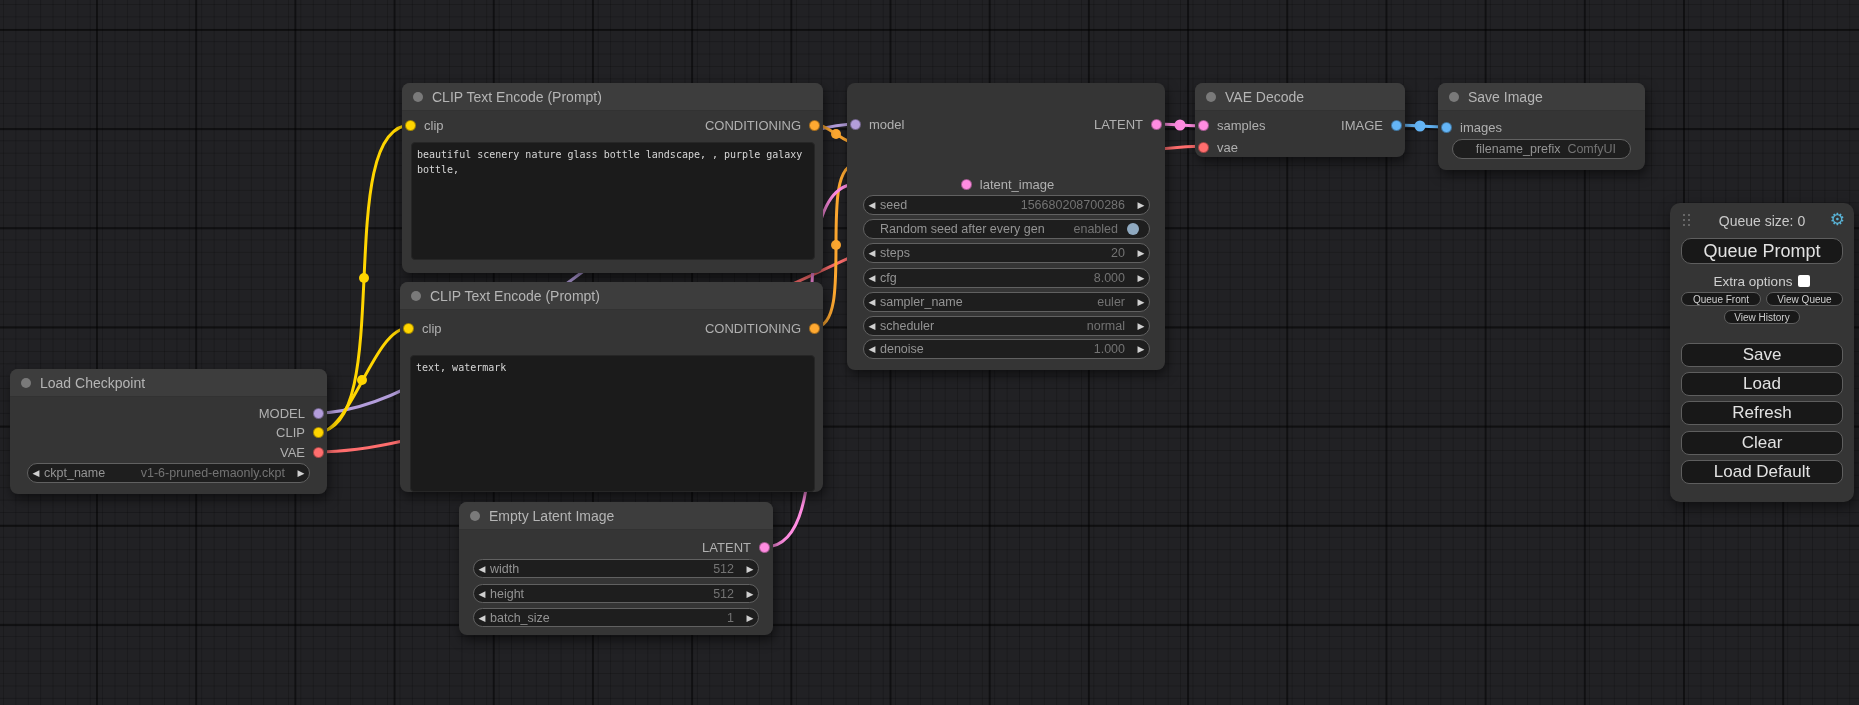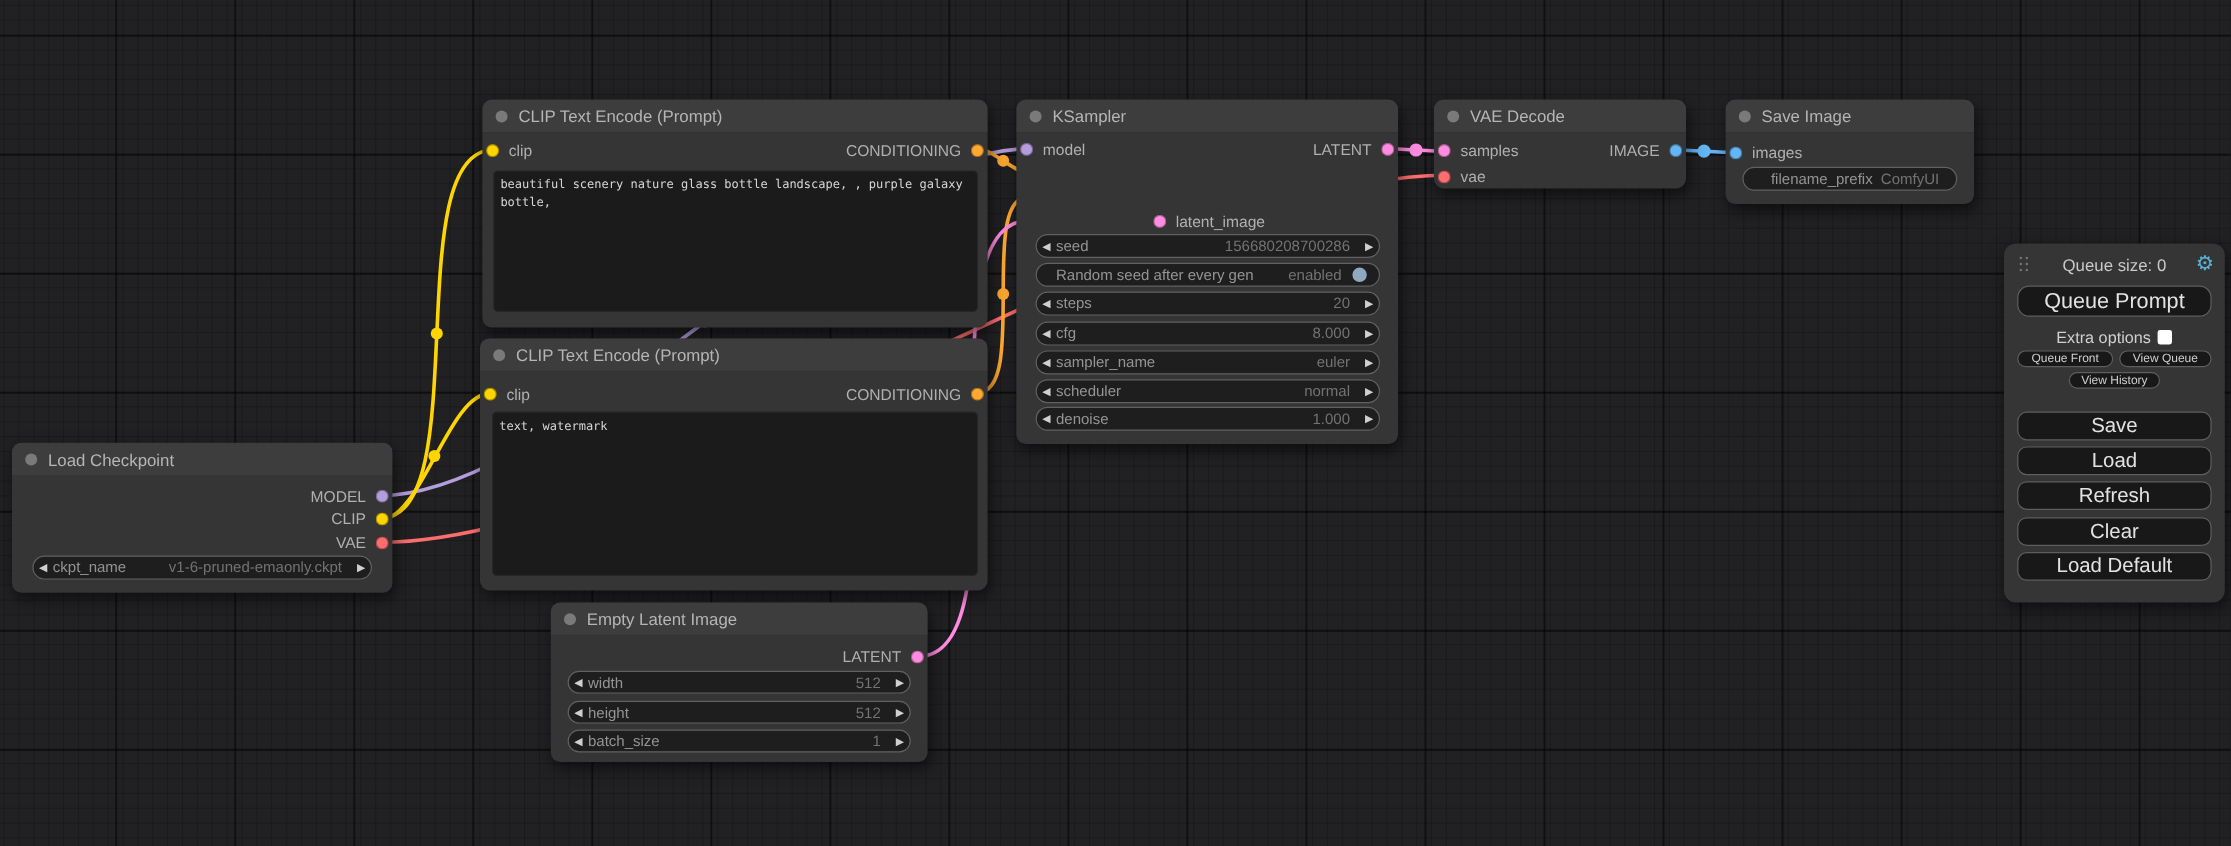--- a/index.html
+++ b/index.html
@@ -147,28 +147,24 @@
     <div class="row" style="top:36px;">
       <span class="row in" style="position:static;display:flex;align-items:center;">
           <span class="port" style="background-color: rgb(255, 213, 0);"></span>
           <span class="slot-label">clip</span>
         </span>
       <span style="margin-left:auto;display:flex;align-items:center;">
           <span class="slot-label">CONDITIONING</span>
           <span class="port" style="margin: 0px 3px 0px 8px; background-color: rgb(255, 169, 49);"></span>
         </span>
     </div>
-    <textarea class="prompt-box" style="left: 10px; top: 61px; width: 405px; height: 137px;">text, watermark</textarea>
+    <textarea class="prompt-box" style="left: 10px; top: 73px; width: 405px; height: 137px;">text, watermark</textarea>
   </div>
 
   <div class="node" style="left:847px;top:83px;width:318px;height:287px;">
-    <div class="node-title">
-      <span class="title-dot" style="background-color: rgb(122, 122, 122);"></span>
-      <span>KSampler</span>
-    </div>
     <div class="row" style="top:31px;">
       <span class="row in" style="position:static;display:flex;align-items:center;">
           <span class="port" style="background-color: rgb(179, 157, 219);"></span>
           <span class="slot-label">model</span>
         </span>
       <span style="margin-left:auto;display:flex;align-items:center;">
           <span class="slot-label">LATENT</span>
           <span class="port" style="margin: 0px 3px 0px 8px; background-color: rgb(255, 140, 225);"></span>
         </span>
     </div>

